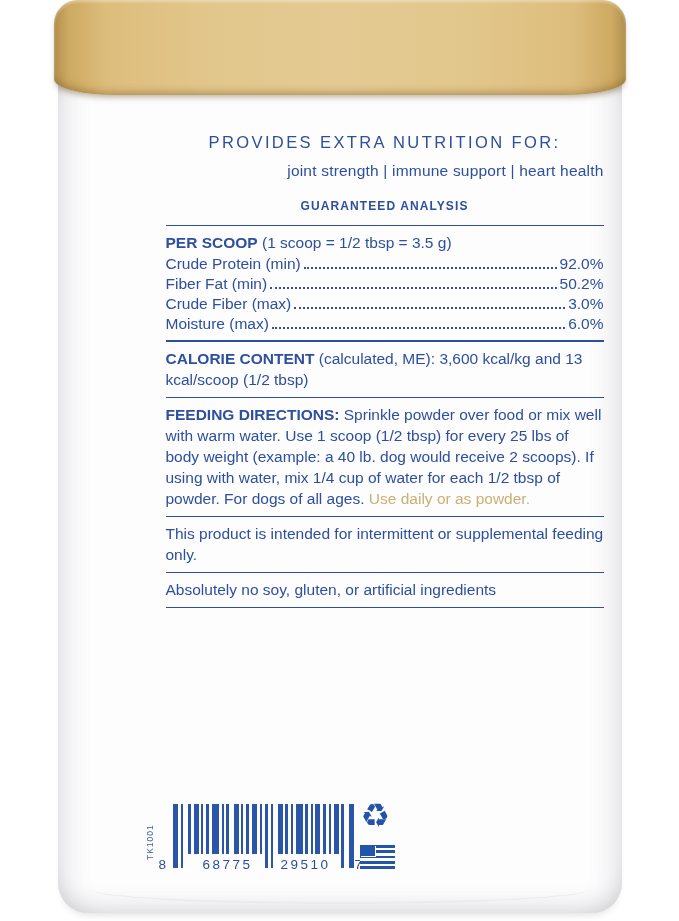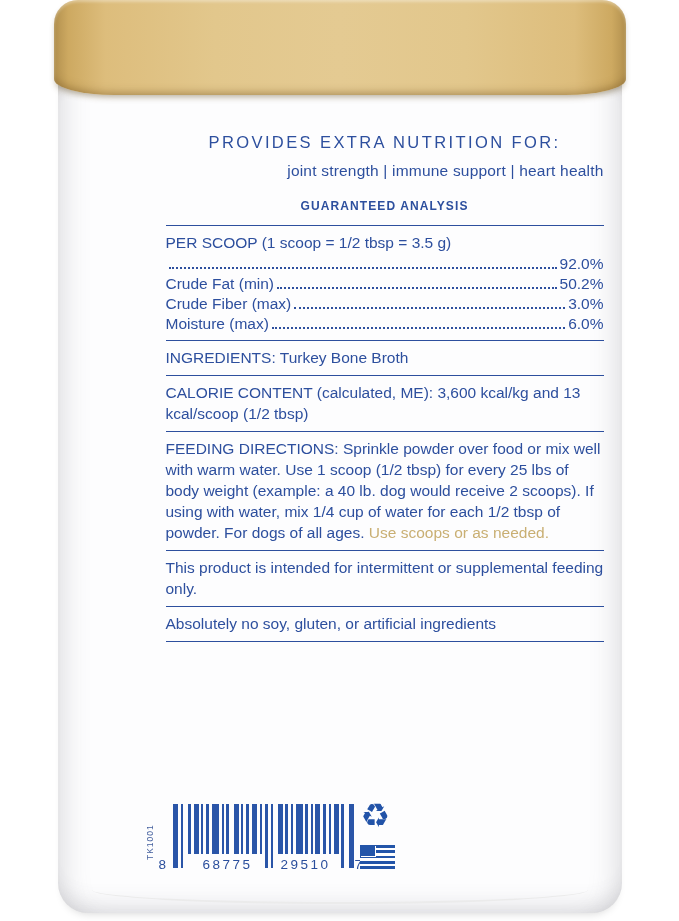--- a/index.html
+++ b/index.html
@@ -45,21 +45,21 @@
     color:#2d4f9e;font-size:15.5px;line-height:21px;
   }
   .provides-title{
     text-align:center;font-size:16.5px;letter-spacing:2.4px;
     margin:0 0 7px 0;font-weight:400;white-space:nowrap;
   }
   .provides-sub{text-align:right;font-size:15.5px;letter-spacing:.2px;margin:0 0 15px 0;}
   .ga-heading{text-align:center;font-weight:700;font-size:12px;letter-spacing:1.1px;padding-bottom:8px;}
   .rule{border:none;border-top:1.5px solid #2d4f9e;margin:0;}
   .section{padding:6px 0 7px 0;}
-  b,.bold{font-weight:400;}
+  b,.bold{font-weight:700;}
   .ga-row{display:flex;align-items:baseline;height:20px;}
   .ga-row .leader{flex:1;border-bottom:2px dotted #2d4f9e;margin:0 3px 4px 3px;min-width:18px;}
   .highlight{color:#c9af73;}
   .manu-line{margin:0;}
   
   .barcode-area{position:absolute;left:100px;top:804px;width:240px;height:82px;z-index:3;}
   .sku-vertical{
     position:absolute;left:0px;top:4px;height:52px;
     writing-mode:vertical-rl;transform:rotate(180deg);
     font-size:8.5px;letter-spacing:1px;color:#46619f;
@@ -103,57 +103,54 @@
 
     <div class="ga-heading">GUARANTEED ANALYSIS</div>
     <hr class="rule">
 
     <div class="section">
       <div>
         <b>PER SCOOP</b>
         <span>(1 scoop = 1/2 tbsp = 3.5 g)</span>
       </div>
       <div class="ga-row">
+        <span>Crude Protein (min)</span>
         <span class="leader"></span>
         <span>92.0%</span>
       </div>
       <div class="ga-row">
-        <span>Crude Fat (min)</span>
+        <span>Fiber Fat (min)</span>
         <span class="leader"></span>
         <span>50.2%</span>
       </div>
       <div class="ga-row">
         <span>Crude Fiber (max)</span>
         <span class="leader"></span>
         <span>3.0%</span>
       </div>
       <div class="ga-row">
         <span>Moisture (max)</span>
         <span class="leader"></span>
         <span>6.0%</span>
       </div>
     </div>
     <hr class="rule">
 
-    <div class="section">
-      <b>INGREDIENTS:</b>
-      <span>Turkey Bone Broth</span>
-    </div>
     <hr class="rule">
 
     <div class="section">
       <b>CALORIE CONTENT</b>
       <span>(calculated, ME): 3,600 kcal/kg and 13 kcal/scoop (1/2 tbsp)</span>
     </div>
     <hr class="rule">
 
     <div class="section">
       <b>FEEDING DIRECTIONS:</b>
       <span>Sprinkle powder over food or mix well with warm water. Use 1 scoop (1/2 tbsp) for every 25 lbs of body weight (example: a 40 lb. dog would receive 2 scoops). If using with water, mix 1/4 cup of water for each 1/2 tbsp of powder. For dogs of all ages.</span>
-      <span class="highlight">Use scoops or as needed.</span>
+      <span class="highlight">Use daily or as powder.</span>
     </div>
     <hr class="rule">
 
     <div class="section">This product is intended for intermittent or supplemental feeding only.</div>
     <hr class="rule">
 
     <div class="section">Absolutely no soy, gluten, or artificial ingredients</div>
     <hr class="rule">
 
   </div>

